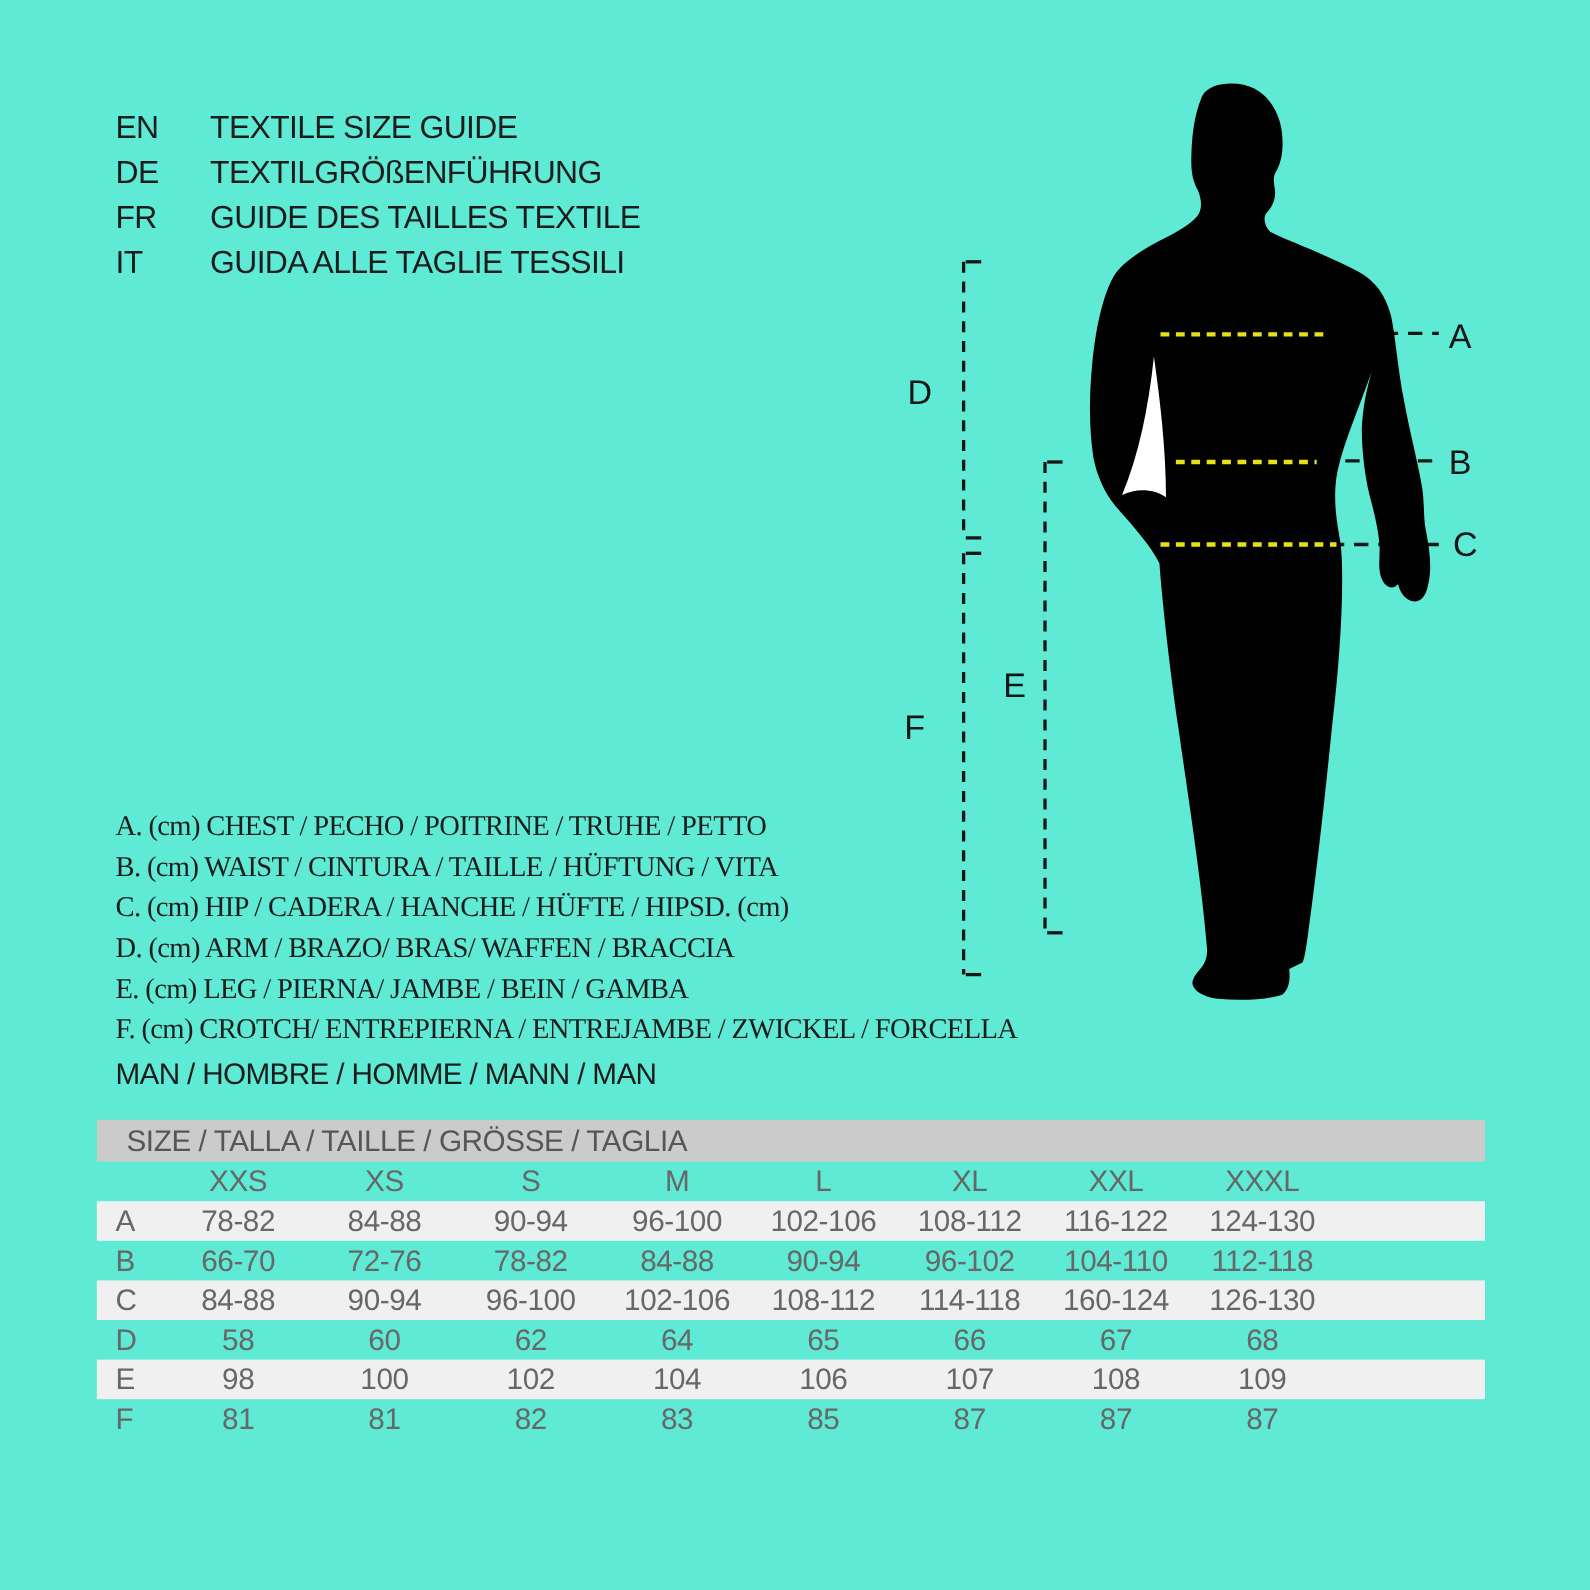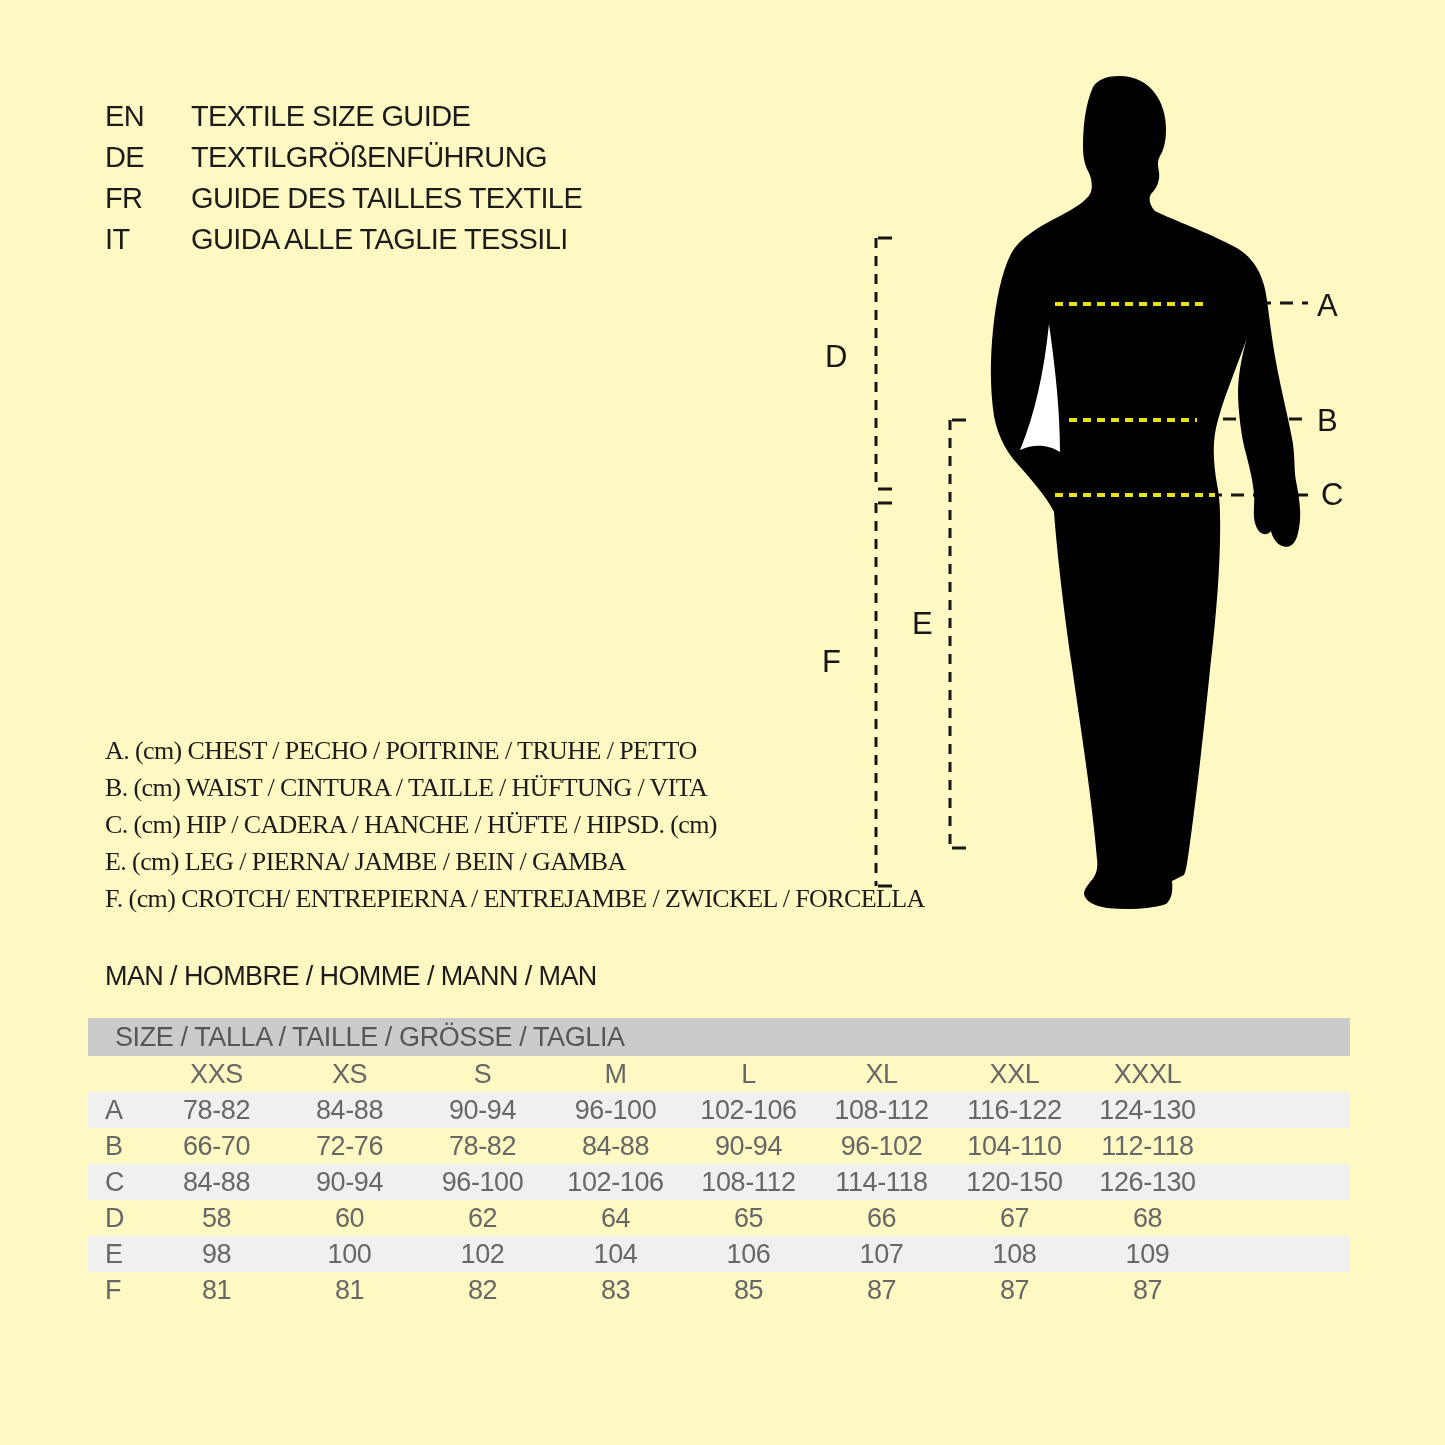--- a/index.html
+++ b/index.html
@@ -1,17 +1,17 @@
 <!DOCTYPE html>
 <html><head>
 <meta charset="utf-8">
 <style>
   html,body{margin:0;padding:0;background:#ffffff;}
   .page{
-    position:relative;width:1445px;height:1445px;background:#fef9c3;overflow:hidden;
+    position:relative;width:1445px;height:1445px;background:#5eead4;overflow:hidden;
     font-family:"Liberation Sans","DejaVu Sans",sans-serif;color:#1c1c1c;
   }
   
   .lang-block{position:absolute;left:105px;top:96px;}
   .lang-row{display:flex;align-items:center;height:41px;font-size:29px;letter-spacing:-0.6px;white-space:nowrap;}
   .lang-code{width:86px;flex:0 0 86px;}
   
   .legend-block{position:absolute;left:105px;top:732px;}
   .legend-row{display:flex;align-items:center;height:37px;font-size:26px;letter-spacing:-0.6px;white-space:nowrap;font-family:Liberation Serif, serif;}
   
@@ -127,20 +127,21 @@
   <div class="dim-label" style="left:1317px;top:403px;">B</div>
   <div class="dim-label" style="left:1321px;top:477px;">C</div>
   <div class="dim-label" style="left:825px;top:339px;">D</div>
   <div class="dim-label" style="left:912px;top:606px;">E</div>
   <div class="dim-label" style="left:822px;top:644px;">F</div>
 
   <div class="legend-block">
     <div class="legend-row">A. (cm) CHEST / PECHO / POITRINE / TRUHE / PETTO</div>
     <div class="legend-row">B. (cm) WAIST / CINTURA / TAILLE / HÜFTUNG / VITA</div>
     <div class="legend-row">C. (cm) HIP / CADERA / HANCHE / HÜFTE / HIPSD. (cm)</div>
+    <div class="legend-row">D. (cm) ARM / BRAZO/ BRAS/ WAFFEN / BRACCIA</div>
     <div class="legend-row">E. (cm) LEG / PIERNA/ JAMBE / BEIN / GAMBA</div>
     <div class="legend-row">F. (cm) CROTCH/ ENTREPIERNA / ENTREJAMBE / ZWICKEL / FORCELLA</div>
   </div>
 
   <div class="man-line">MAN / HOMBRE / HOMME / MANN / MAN</div>
 
   <div class="size-table">
     <div class="t-header">SIZE / TALLA / TAILLE / GRÖSSE / TAGLIA</div>
     <div class="t-row">
       <div class="cell lbl"></div>
@@ -176,21 +177,21 @@
       <div class="cell">112-118</div>
     </div>
     <div class="t-row stripe">
       <div class="cell lbl">C</div>
       <div class="cell">84-88</div>
       <div class="cell">90-94</div>
       <div class="cell">96-100</div>
       <div class="cell">102-106</div>
       <div class="cell">108-112</div>
       <div class="cell">114-118</div>
-      <div class="cell">120-150</div>
+      <div class="cell">160-124</div>
       <div class="cell">126-130</div>
     </div>
     <div class="t-row">
       <div class="cell lbl">D</div>
       <div class="cell">58</div>
       <div class="cell">60</div>
       <div class="cell">62</div>
       <div class="cell">64</div>
       <div class="cell">65</div>
       <div class="cell">66</div>

